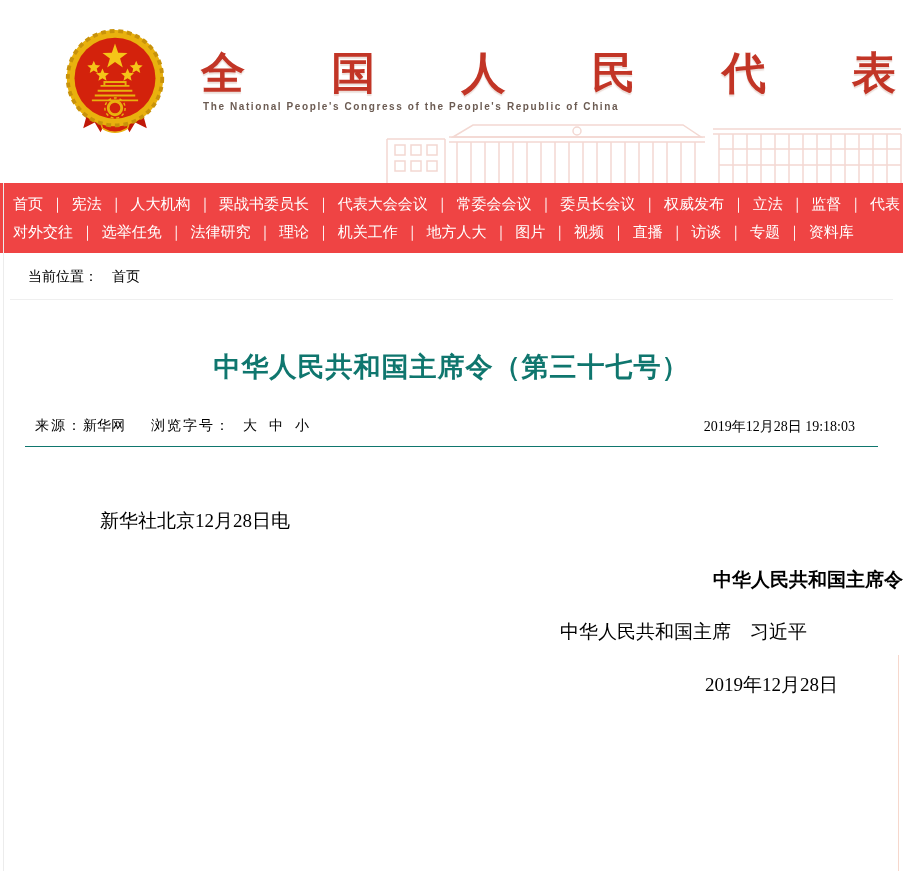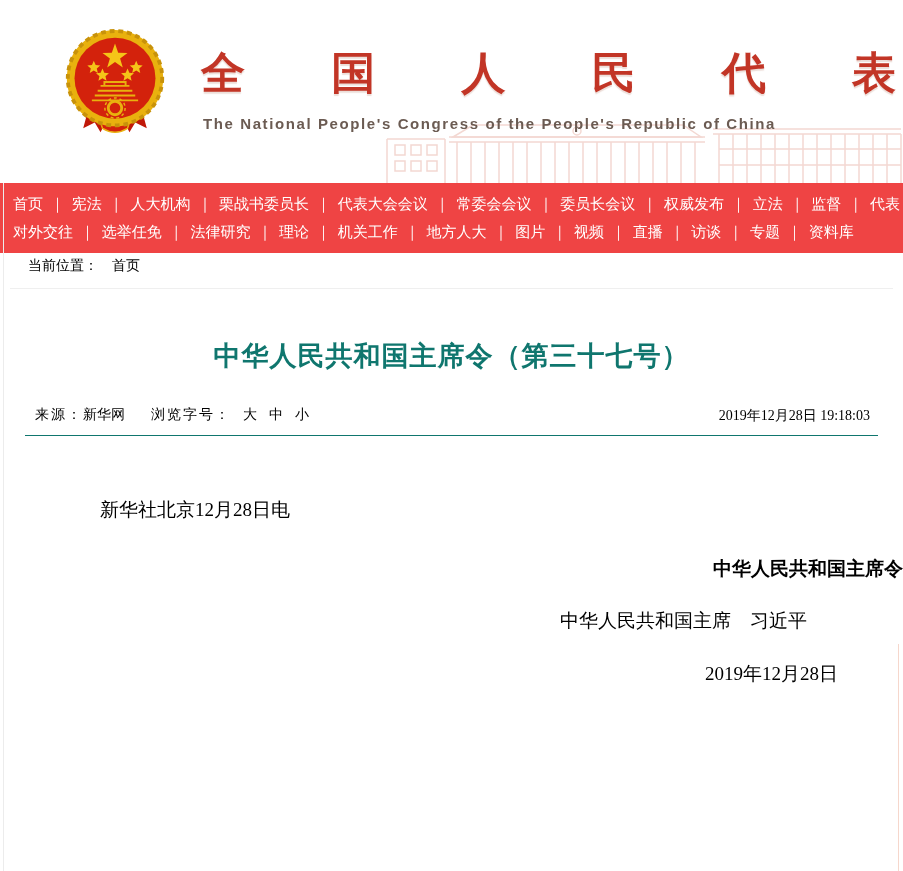--- a/index.html
+++ b/index.html
@@ -9,46 +9,46 @@
   
   .page-left-border { position:absolute; left:3px; top:55px; bottom:0; width:1px; background:#ECECEC; }
   .article-right-border-pink { position:absolute; right:4px; top:306px; height:310px; width:1px; background:#F6D7CC; }
   .article-right-border-gray { position:absolute; right:2px; top:676px; bottom:0; width:1px; background:#C9C9C9; }
 
   
   .header { position:relative; height:183px; background:#fff; overflow:hidden; }
   .emblem { position:absolute; left:62px; top:27px; width:106px; height:112px; }
   .site-title { position:absolute; left:201px; top:44px; font-size:44px; font-weight:bold;
                 color:#C23526; letter-spacing:37px; white-space:nowrap; text-shadow:0 2px 1px rgba(180,120,100,.25); }
-  .site-subtitle { position:absolute; left:203px; top:101px; font-size:15px; font-weight:bold;
-                   color:#6B5B52; letter-spacing:1.6px; white-space:nowrap;margin-top:14px; }
+  .site-subtitle { position:absolute; left:203px; top:101px; font-size:10px; font-weight:bold;
+                   color:#6B5B52; letter-spacing:1.6px; white-space:nowrap; }
   .building-backdrop { position:absolute; right:0; bottom:0; width:520px; height:68px; }
 
   
   .navbar { height:70px; background:#ef4444; padding:7px 0 0 13px; }
   .nav-row { line-height:28px; font-size:15px; white-space:nowrap; }
   .nav-row a { color:#fff; text-decoration:none; cursor:pointer; }
   .nav-row .sep { color:#fff; padding:0 7px; }
 
   
-  .breadcrumb { padding:4px 0 13px 28px; font-size:14px; font-family:"Liberation Serif", serif; }
+  .breadcrumb { padding:15px 0 13px 28px; font-size:14px; font-family:"Liberation Serif", serif; }
   .breadcrumb a { color:#000; text-decoration:none; margin-left:14px; cursor:pointer; }
   .crumb-hr { height:1px; background:#A9A9A9; margin:0 10px 0 10px; border-bottom:1px solid #EFEFEF; }
 
   
   .article { position:relative; font-family:"Liberation Serif", serif; }
   .article-title { margin-top:49px; text-align:center; font-size:27px; font-weight:bold; color:#0f766e; letter-spacing:1px; }
 
   .meta-row { position:relative; margin:32px 25px 0 25px; padding:0 0 11px 10px;
               border-bottom:1px solid #0f766e; font-size:14px; }
   .meta-row .gap { display:inline-block; width:26px; }
   .meta-label { letter-spacing:2px; }
   .font-size-links { display:inline; }
   .font-size-links a { color:#000; text-decoration:none; margin-left:12px; cursor:pointer; }
-  .meta-datetime { position:absolute; right:8px; top:1px; font-size:14px;font-family:Liberation Serif, serif; }
+  .meta-datetime { position:absolute; right:23px; top:1px; font-size:14px;font-family:Liberation Serif, serif; }
 
   .dateline  { margin:61px 0 0 100px; font-size:19px; }
   .doc-title { margin-top:33px; text-align:right; font-size:19px; font-weight:bold; }
   .doc-number{ margin-top:33px; text-align:center; font-size:19px; font-style:italic; letter-spacing:6px; }
   .doc-para  { margin:29px 62px 0 64px; font-size:19px; line-height:2.45; text-indent:2em; }
   .signature { margin:26px 96px 0 0; text-align:right; font-size:19px;padding-left:31px; }
   .sign-date { margin:27px 65px 0 0; text-align:right; font-size:19px; }
 </style>
 </head>
 <body>

